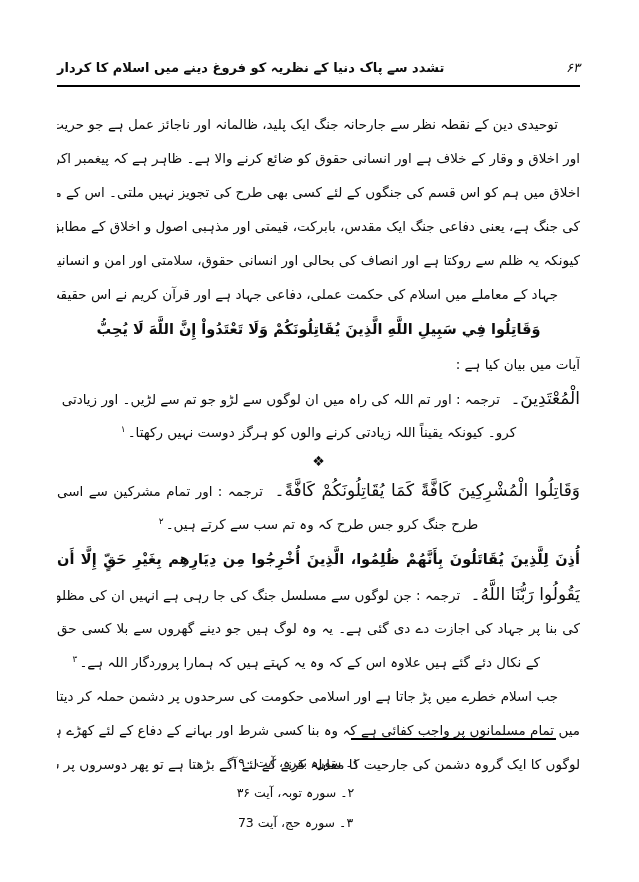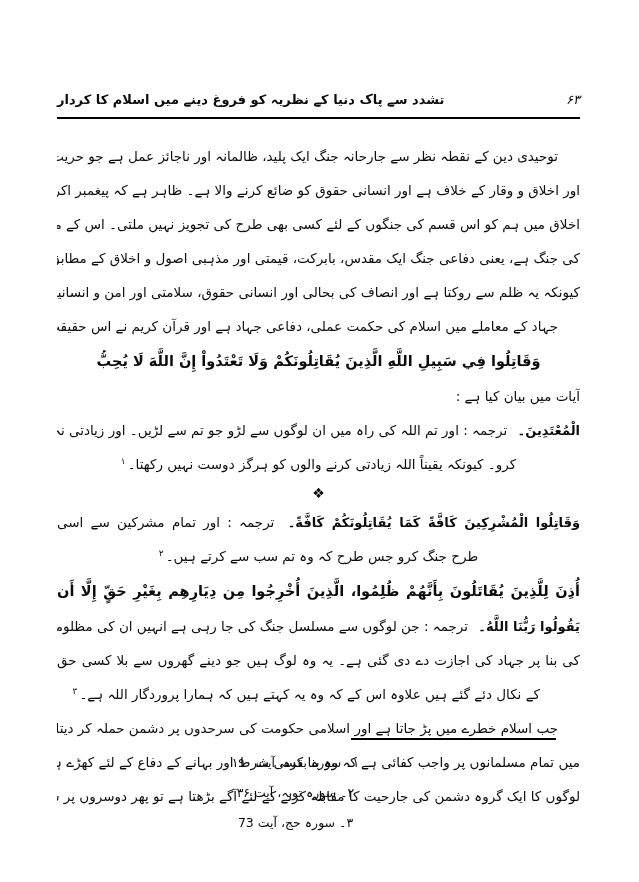--- a/index.html
+++ b/index.html
@@ -16,38 +16,38 @@
     top:58px;left:57px;right:59px; 
   }
   
   .header{
     display:flex;
     justify-content:space-between;
     align-items:flex-end;
     padding-bottom:7px;
     border-bottom:2px solid #000;
   }
-  .htitle{font-weight:bold;font-size:13px;line-height:20px;margin-top:32px;}
+  .htitle{font-weight:bold;font-size:13px;line-height:20px;}
   .pagenum{font-size:13px;line-height:20px;font-style:italic;}
   
   .body{margin-top:20px;}
   .line{
     height:34px;line-height:34px;
     font-size:13.5px;
     white-space:nowrap;
     overflow:hidden;
     text-align:right;
   }
   .just{text-align:justify;text-align-last:justify;}
   .start{text-align:right;text-align-last:right;}
   .center{text-align:center;text-align-last:center;}
   .indent{padding-right:22px;}
   .ayah{font-weight:bold;font-size:14.5px;height:36px;line-height:36px;}
   .ayah.center{padding:0 28px;}
-  .ar{font-weight:bold;font-size:13px;margin-left:6px;}
+  .ar{font-weight:normal;font-size:17px;margin-left:6px;}
   .ur{font-size:13.5px;text-align:center;}
   .tail{padding:0 40px;}
   .ref{font-size:9px;vertical-align:super;line-height:0;margin-right:2px;}
   .divider{
     height:24px;line-height:24px;
     text-align:center;font-size:14px;
   }
   
   .footnotes{
     position:absolute;

